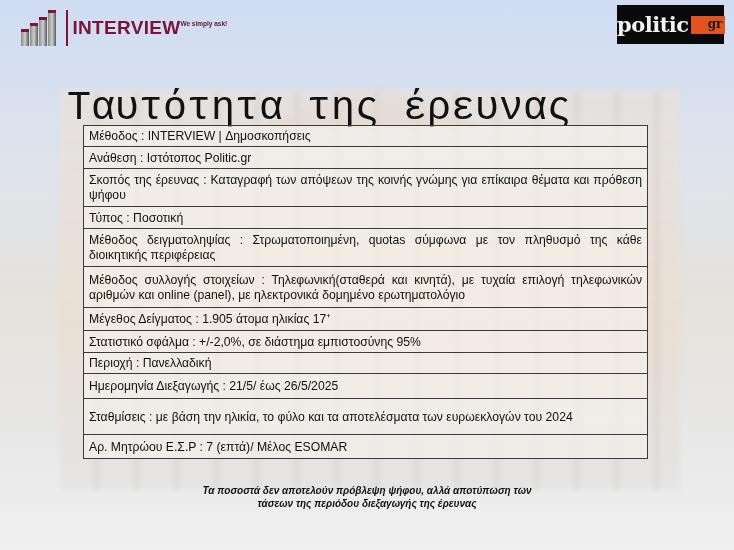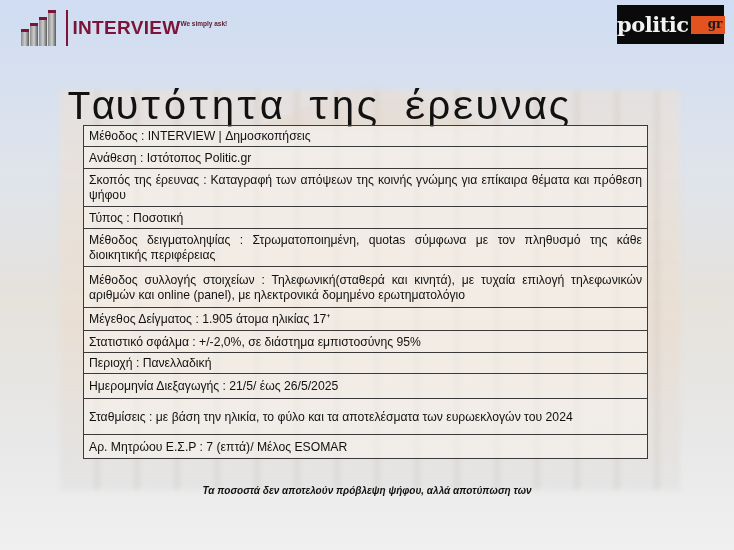--- a/index.html
+++ b/index.html
@@ -124,13 +124,14 @@
         <td>Σταθμίσεις : με βάση την ηλικία, το φύλο και τα αποτελέσματα των ευρωεκλογών του 2024</td>
       </tr>
       <tr style="height: 24px;">
         <td>Αρ. Μητρώου Ε.Σ.Ρ : 7 (επτά)/ Μέλος ESOMAR</td>
       </tr>
     </tbody>
 </table>
 
 <div class="footnote">
   <div>Τα ποσοστά δεν αποτελούν πρόβλεψη ψήφου, αλλά αποτύπωση των</div>
+  <div>τάσεων της περιόδου διεξαγωγής της έρευνας</div>
 </div>
 
 </body></html>

